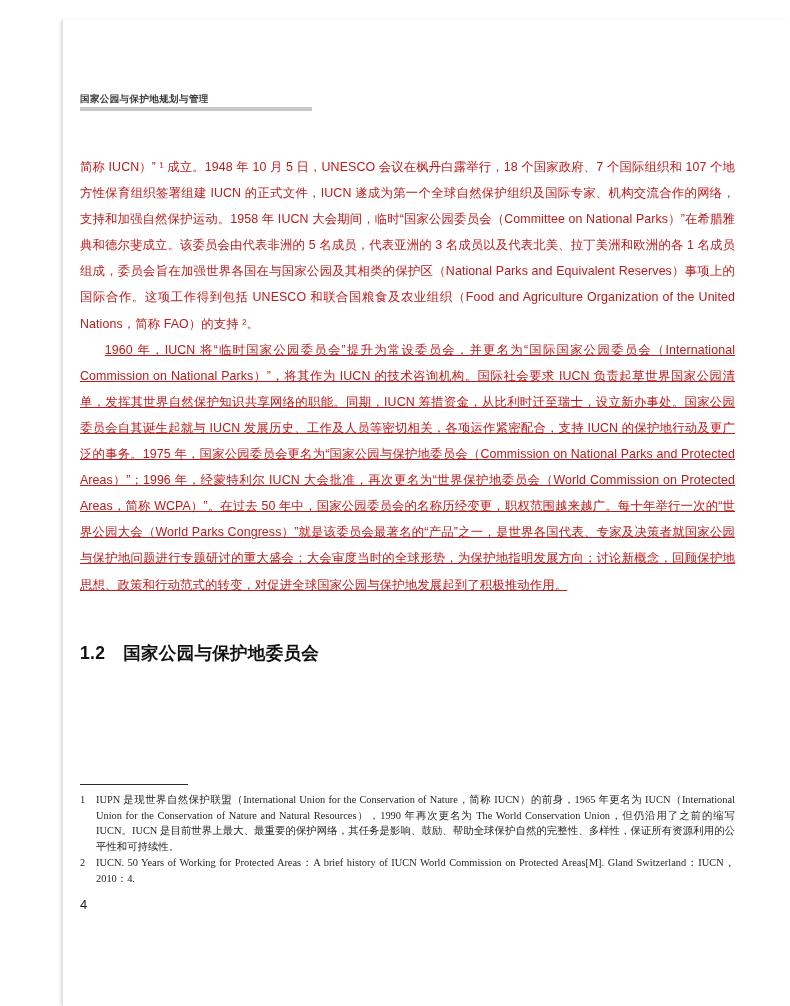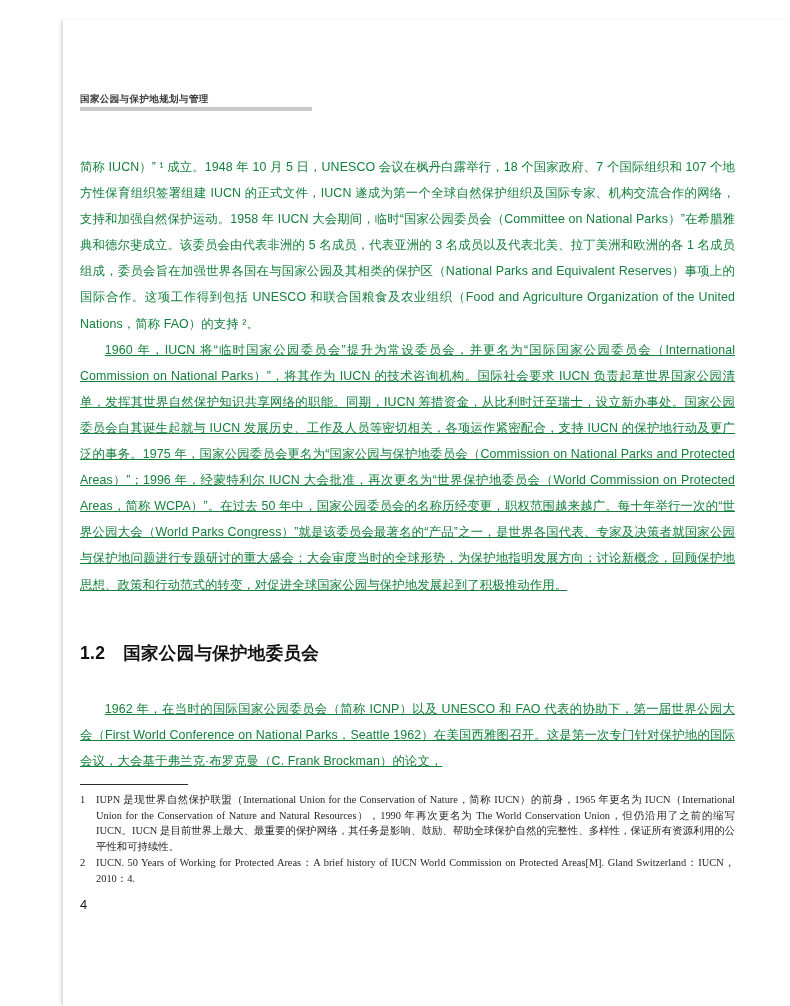--- a/index.html
+++ b/index.html
@@ -54,21 +54,21 @@
     position: absolute;
     left: 17px;
     top: 134px;
     width: 655px;
   }
 
   p.body-para {
     margin: 0;
     font-size: 12.4px;
     line-height: 26.1px;
-    color: #15803d;
+    color: #b91c1c;
     text-align: justify;
     text-justify: inter-ideograph;
     letter-spacing: 0.1px;
     font-family: "Liberation Sans", "DejaVu Sans", sans-serif;
   }
   p.body-para.indent {
     text-indent: 2em;
     text-decoration: underline;
   }
 
@@ -149,21 +149,20 @@
 
 
     <div class="spacer-before-heading"></div>
 
     <h2 class="section-heading">
       <span class="sec-num">1.2</span><span class="sec-title">国家公园与保护地委员会</span>
     </h2>
 
     <div class="spacer-after-heading"></div>
 
-    <p class="body-para indent">1962 年，在当时的国际国家公园委员会（简称 ICNP）以及 UNESCO 和 FAO 代表的协助下，第一届世界公园大会（First World Conference on National Parks，Seattle 1962）在美国西雅图召开。这是第一次专门针对保护地的国际会议，大会基于弗兰克·布罗克曼（C. Frank Brockman）的论文，</p>
 
   </div>
 
   <div id="footnotes">
     <div id="footnote-rule"></div>
 
     <div class="footnote">
       <div class="fn-num">1</div>
       <div class="fn-text">IUPN 是现世界自然保护联盟（International Union for the Conservation of Nature，简称 IUCN）的前身，1965 年更名为 IUCN（International Union for the Conservation of Nature and Natural Resources），1990 年再次更名为 The World Conservation Union，但仍沿用了之前的缩写 IUCN。IUCN 是目前世界上最大、最重要的保护网络，其任务是影响、鼓励、帮助全球保护自然的完整性、多样性，保证所有资源利用的公平性和可持续性。</div>
     </div>

